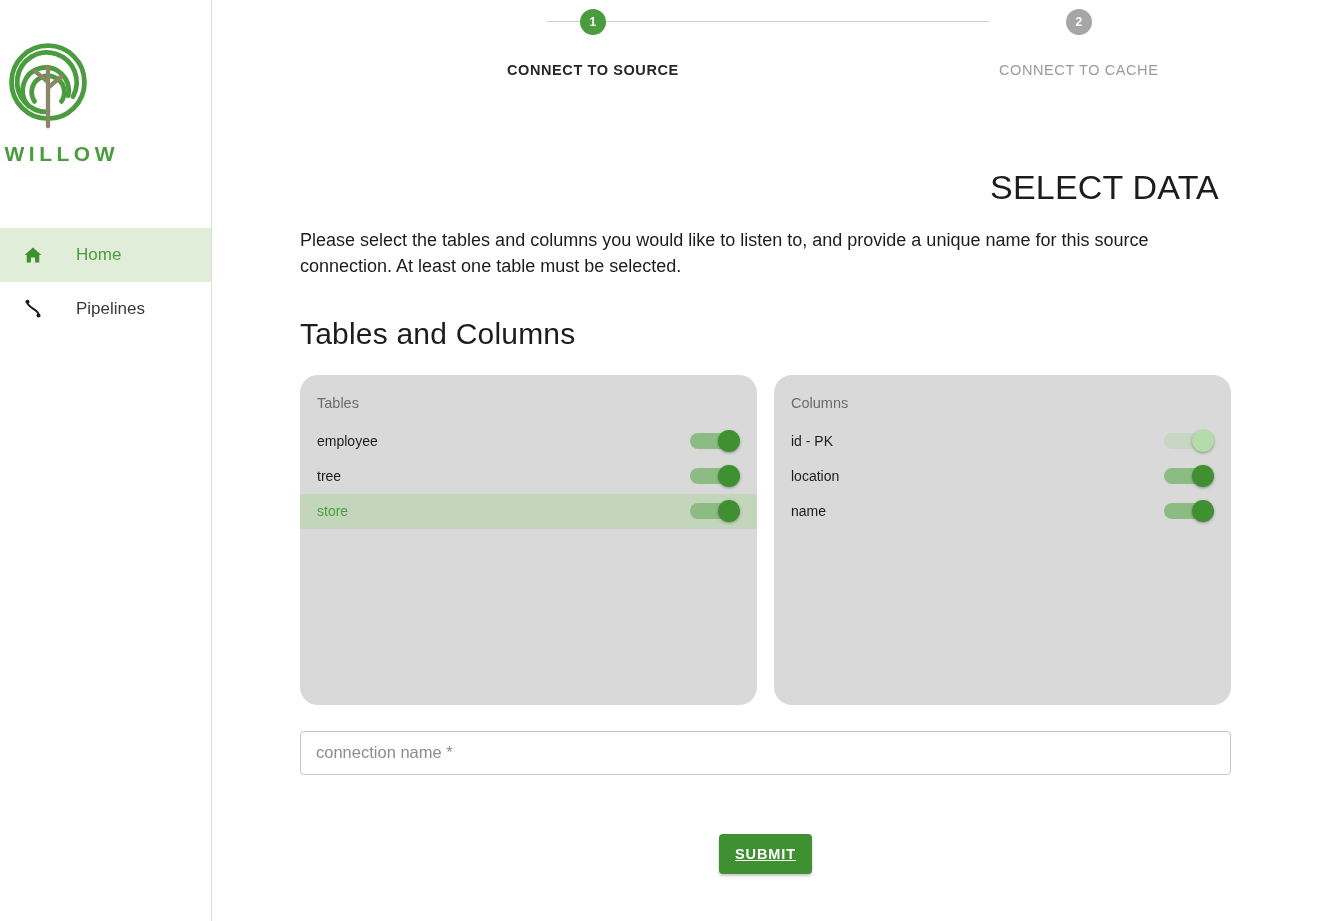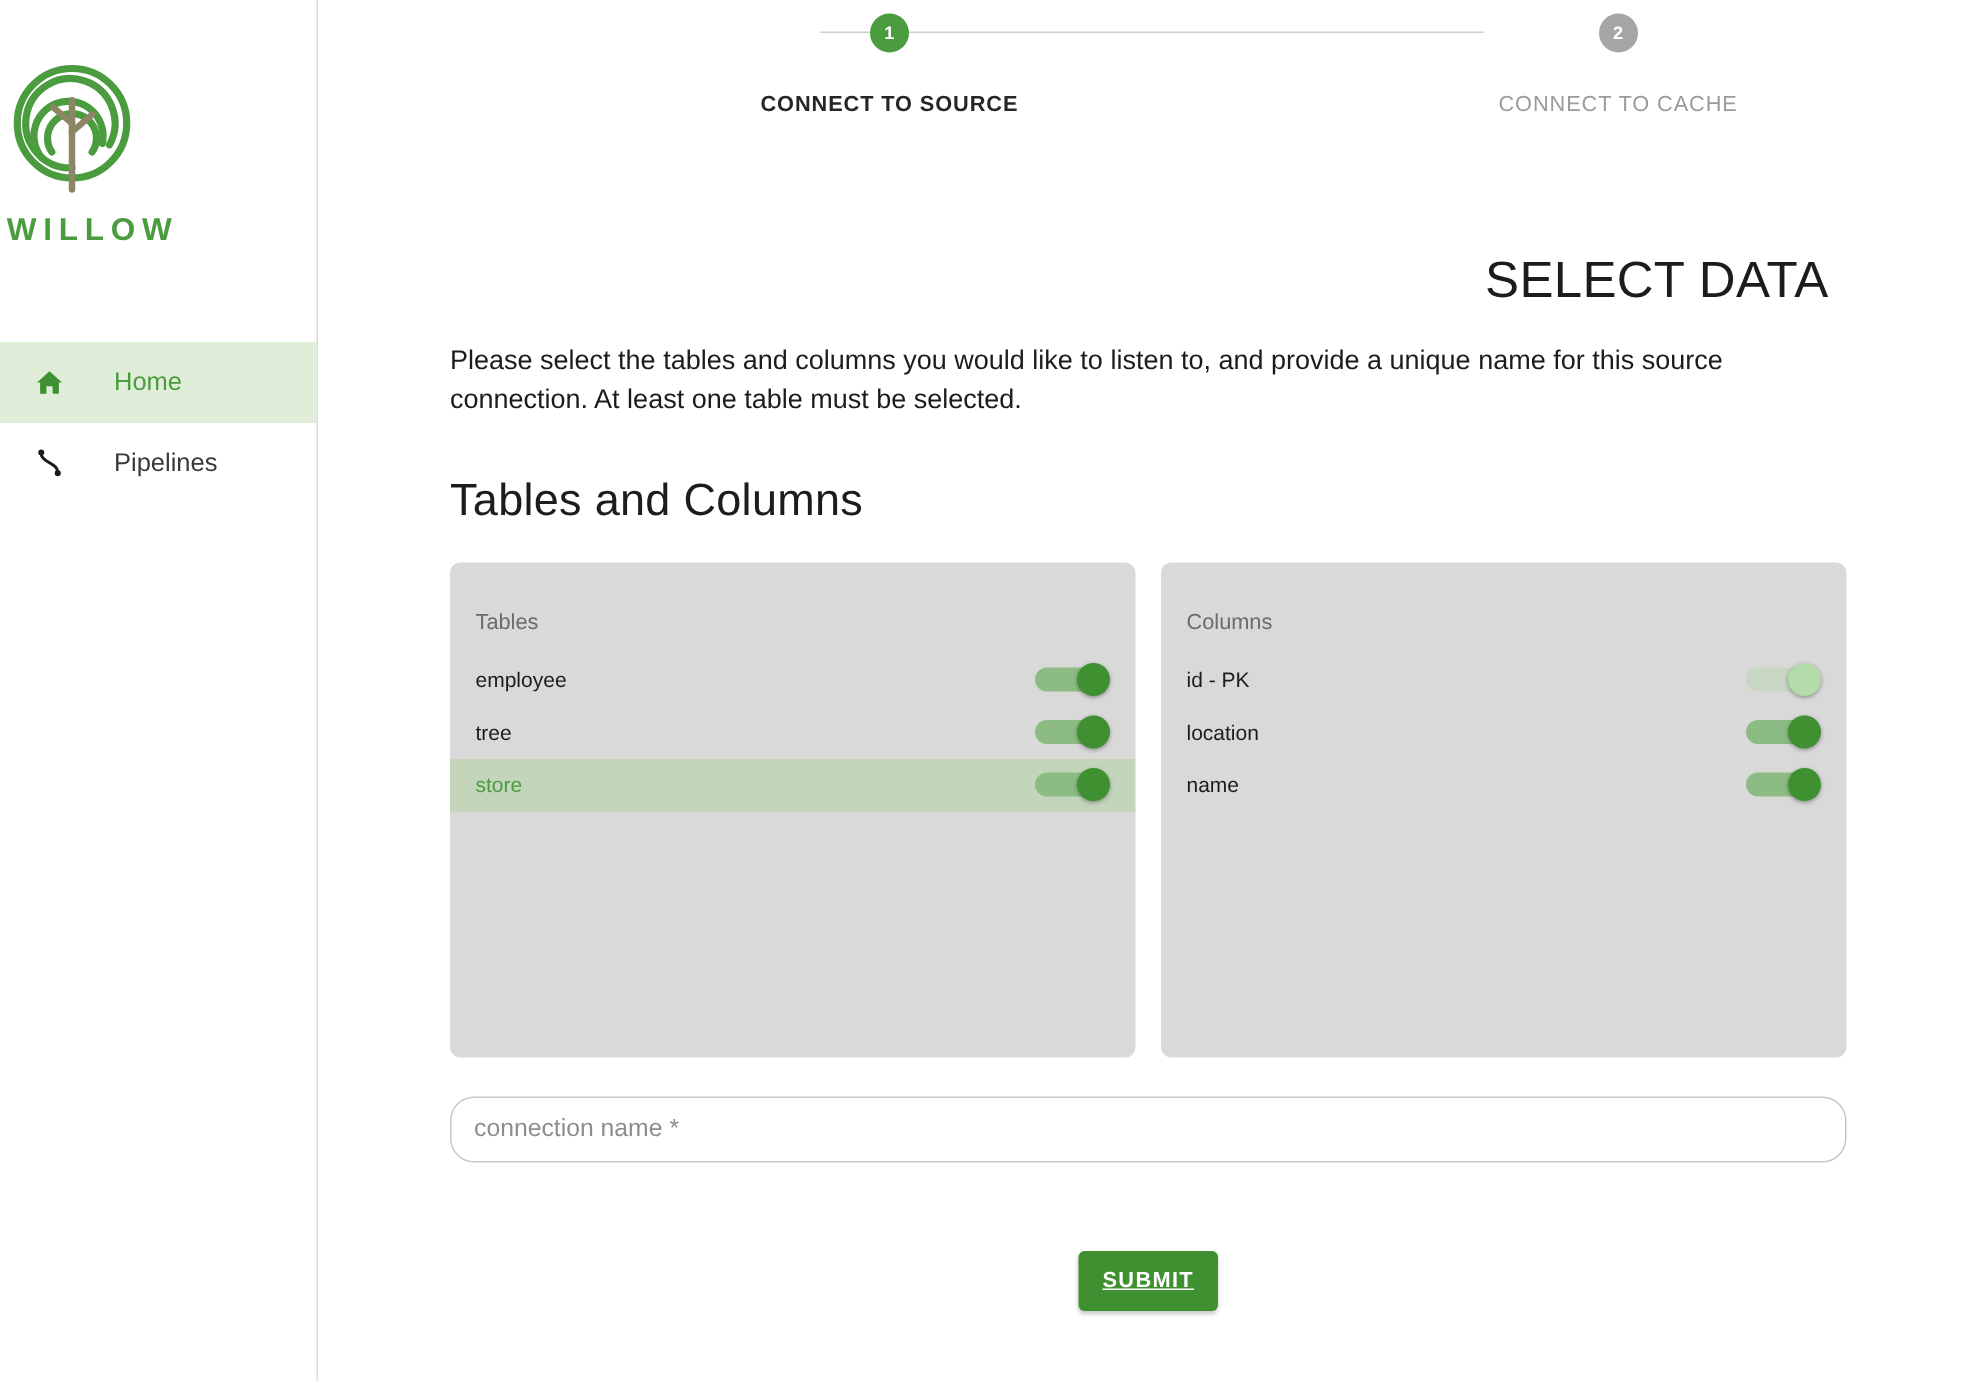--- a/index.html
+++ b/index.html
@@ -148,22 +148,22 @@
   
   #panels {
     margin-top: 24px;
     display: flex;
     gap: 17px;
   }
   .panel {
     width: 457px;
     height: 330px;
     background: #d9d9d9;
-    border-radius: 7px;
-    padding-top: 32px;
+    border-radius: 18px;
+    padding-top: 20px;
     overflow: hidden;
     position: relative;
   }
   .panel-title {
     font-size: 14.5px;
     color: #6b6b6b;
     padding: 0 17px;
     margin-bottom: 13px;
   }
   .row {
@@ -202,21 +202,21 @@
   }
   .toggle.disabled .track { background: #c8d6c4; }
   .toggle.disabled .thumb { background: #b3dcaa; }
 
   
   #connection-name-input {
     margin-top: 26px;
     width: 931px;
     height: 44px;
     border: 1px solid #c7c7c7;
-    border-radius: 16px;
+    border-radius: 4px;
     padding: 0 15px;
     font-size: 16.5px;
     font-family: "Liberation Sans", sans-serif;
     color: #1c1c1c;
     background: #fff;
     outline: none;
     display: block;
   }
   #connection-name-input::placeholder { color: #8d8d8d; }
 

